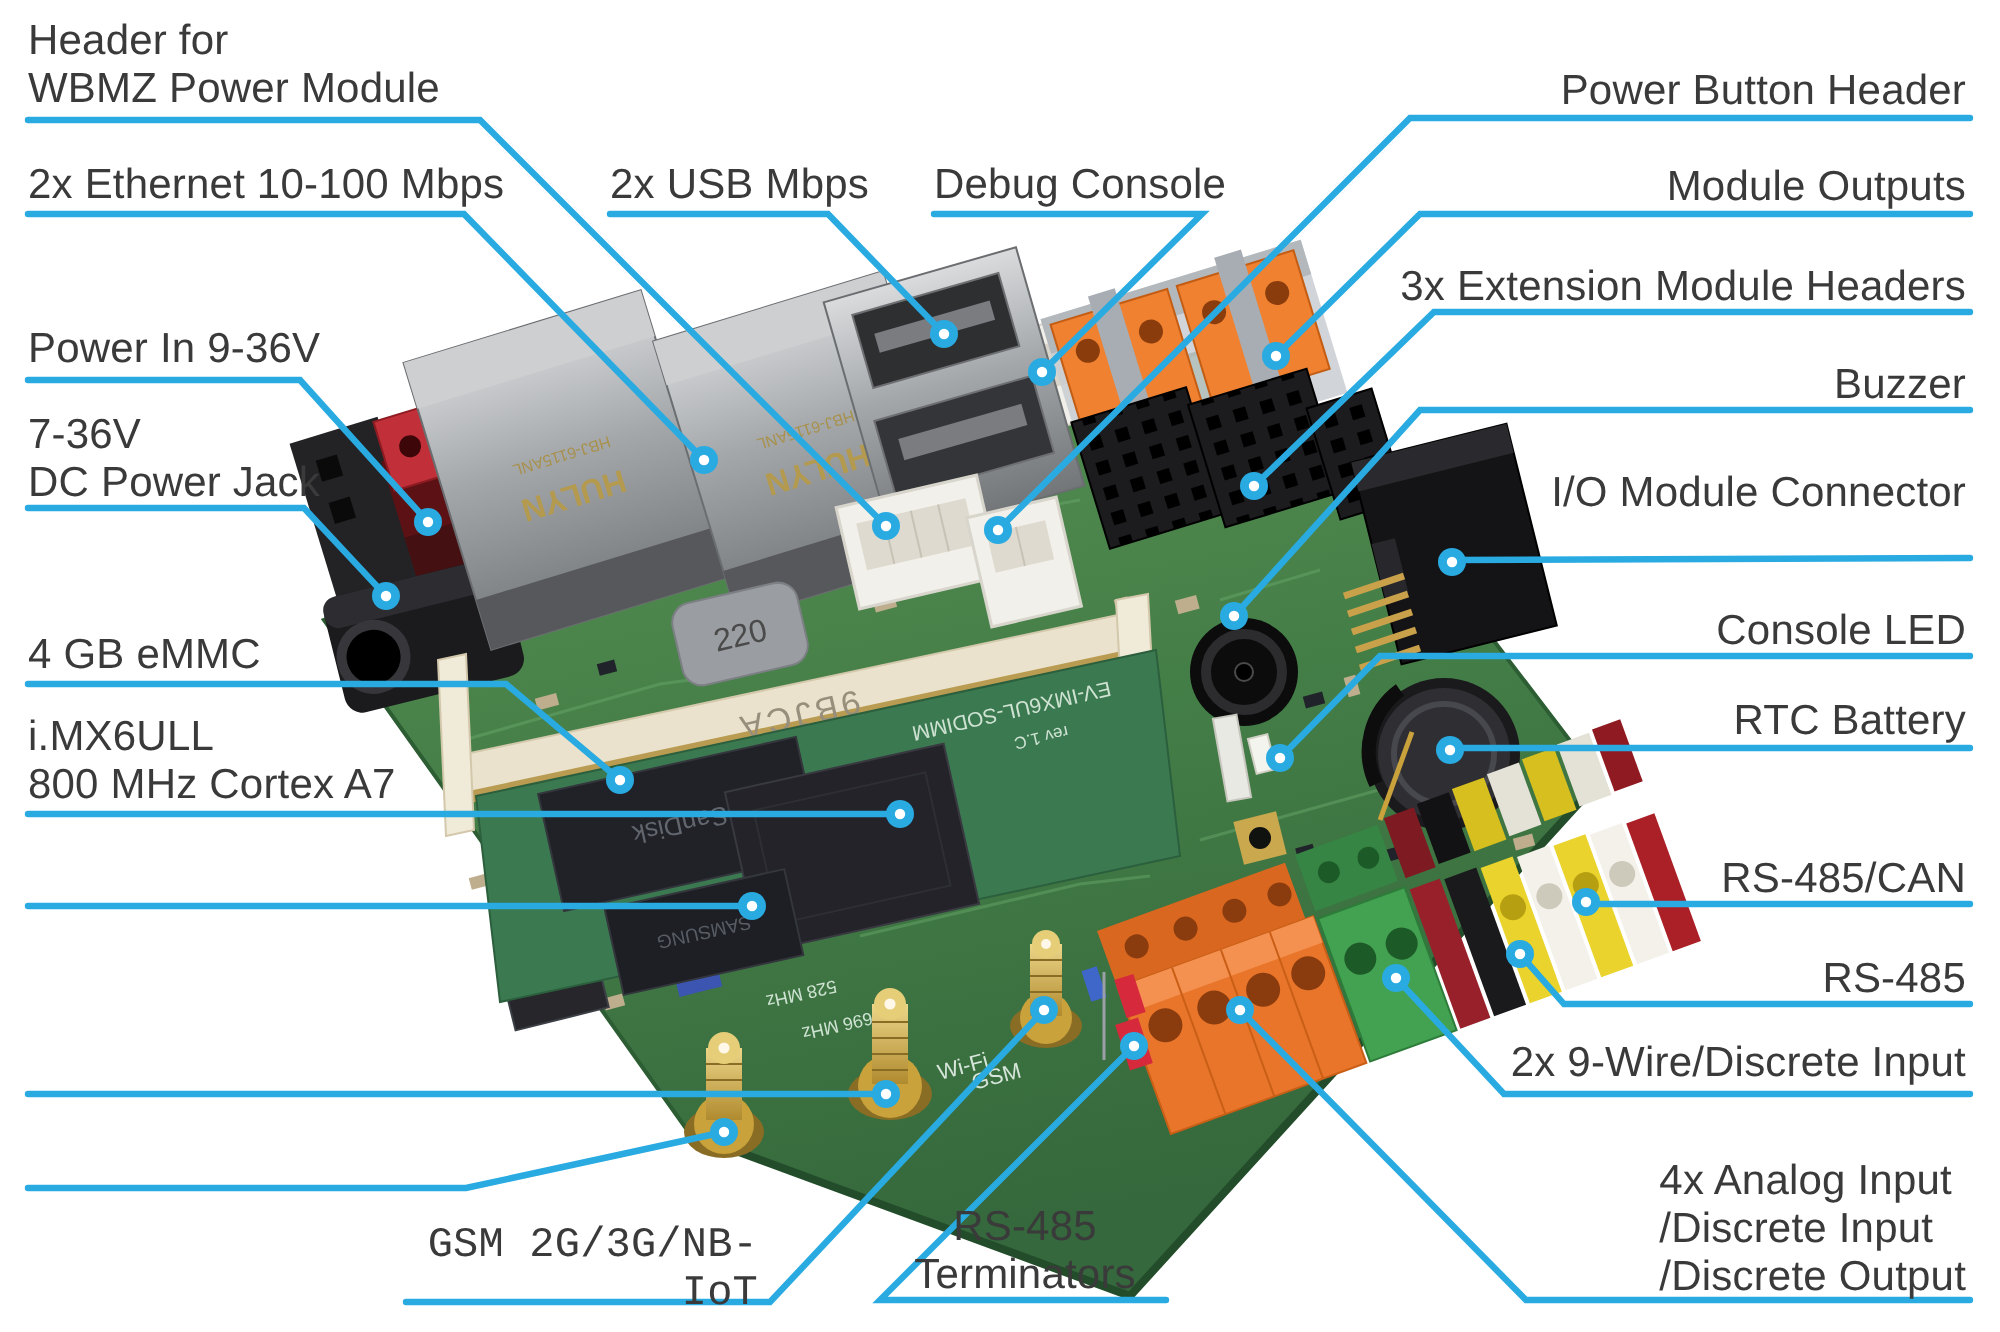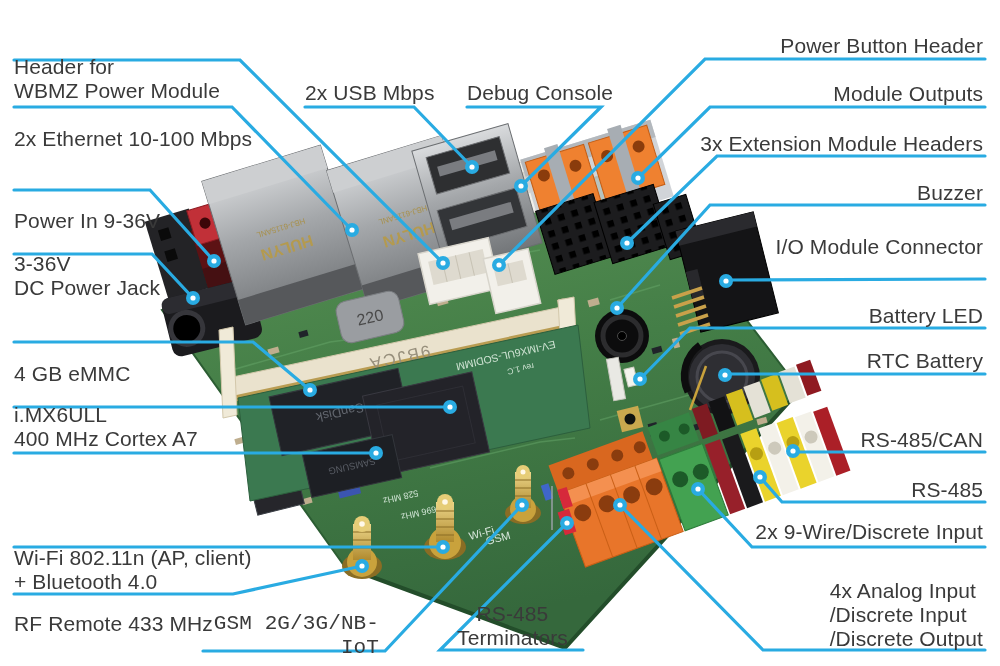--- a/index.html
+++ b/index.html
@@ -1,21 +1,21 @@
 <!DOCTYPE html>
 <html><head>
 <meta charset="utf-8">
 <style>
   html,body{margin:0;padding:0;background:#ffffff;}
   #stage{position:relative;width:1000px;height:666px;overflow:hidden;
          font-family:"Liberation Sans",sans-serif;background:#ffffff;}
   #scene{position:absolute;left:0;top:0;}
   .lbl{position:absolute;font-size:21px;line-height:24px;color:#3a3a3a;
        white-space:pre-line;letter-spacing:.1px;}
-  .left{left:14px;text-align:left;margin-top:46px;}
+  .left{left:14px;text-align:left;}
   .right{right:17px;text-align:left;}
   .ctr{text-align:center;}
   .ralign{text-align:right;font-family:Liberation Mono, monospace;}
 </style>
 </head>
 <body>
 
 <div id="stage">
 
   <svg id="scene" width="1000" height="666" viewBox="0 0 1000 666">
@@ -410,37 +410,34 @@
         <circle cx="620" cy="505" r="2.6" fill="#ffffff"></circle>
       </g>
   </svg>
 
   <div class="lbl left" style="top:9px">Header for
 WBMZ Power Module</div>
   <div class="lbl left" style="top:81px">2x Ethernet 10-100 Mbps</div>
   <div class="lbl" style="left:305px;top:81px">2x USB Mbps</div>
   <div class="lbl" style="left:467px;top:81px">Debug Console</div>
   <div class="lbl left" style="top:163px">Power In 9-36V</div>
-  <div class="lbl left" style="top:206px">3-36V
+  <div class="lbl left" style="top:206px">7-36V
 DC Power Jack</div>
   <div class="lbl left" style="top:316px">4 GB eMMC</div>
   <div class="lbl left" style="top:357px">i.MX6ULL
-400 MHz Cortex A7</div>
-  <div class="lbl left" style="top:500px">Wi-Fi 802.11n (AP, client)
-+ Bluetooth 4.0</div>
-  <div class="lbl left" style="top:566px">RF Remote 433 MHz</div>
+800 MHz Cortex A7</div>
   <div class="lbl ralign" style="left:203px;top:612px;width:176px">GSM 2G/3G/NB-IoT</div>
   <div class="lbl ctr" style="left:440px;top:602px;width:145px">RS-485
 Terminators</div>
   <div class="lbl right" style="top:34px">Power Button Header</div>
   <div class="lbl right" style="top:82px">Module Outputs</div>
   <div class="lbl right" style="top:132px">3x Extension Module Headers</div>
   <div class="lbl right" style="top:181px">Buzzer</div>
   <div class="lbl right" style="top:235px">I/O Module Connector</div>
-  <div class="lbl right" style="top:304px">Battery LED</div>
+  <div class="lbl right" style="top:304px">Console LED</div>
   <div class="lbl right" style="top:349px">RTC Battery</div>
   <div class="lbl right" style="top:428px">RS-485/CAN</div>
   <div class="lbl right" style="top:478px">RS-485</div>
   <div class="lbl right" style="top:520px">2x 9-Wire/Discrete Input</div>
   <div class="lbl right" style="top:579px">4x Analog Input
 /Discrete Input
 /Discrete Output</div>
 
 </div>
 

